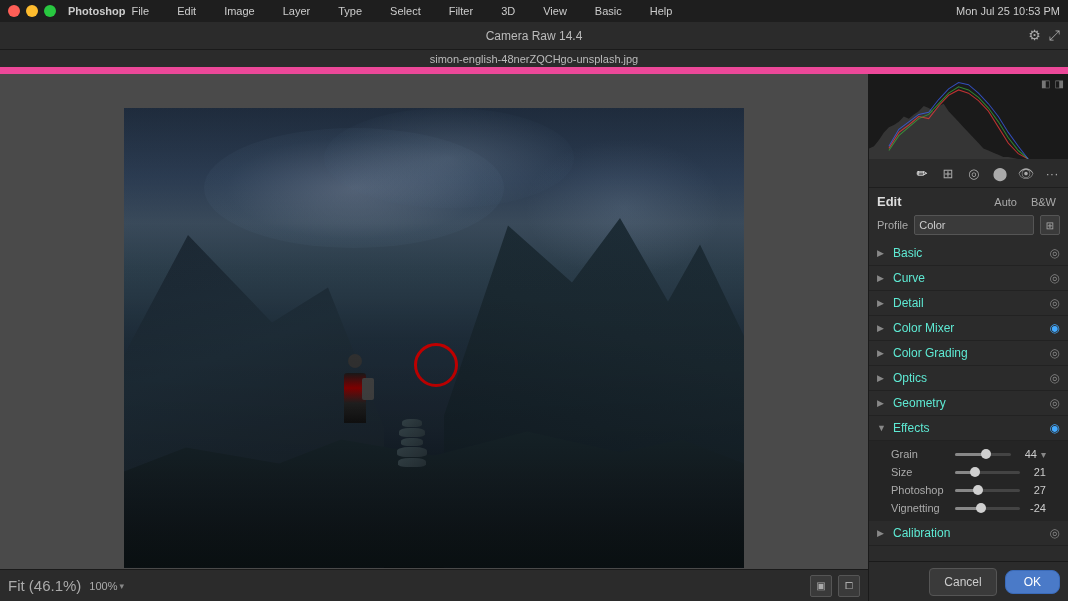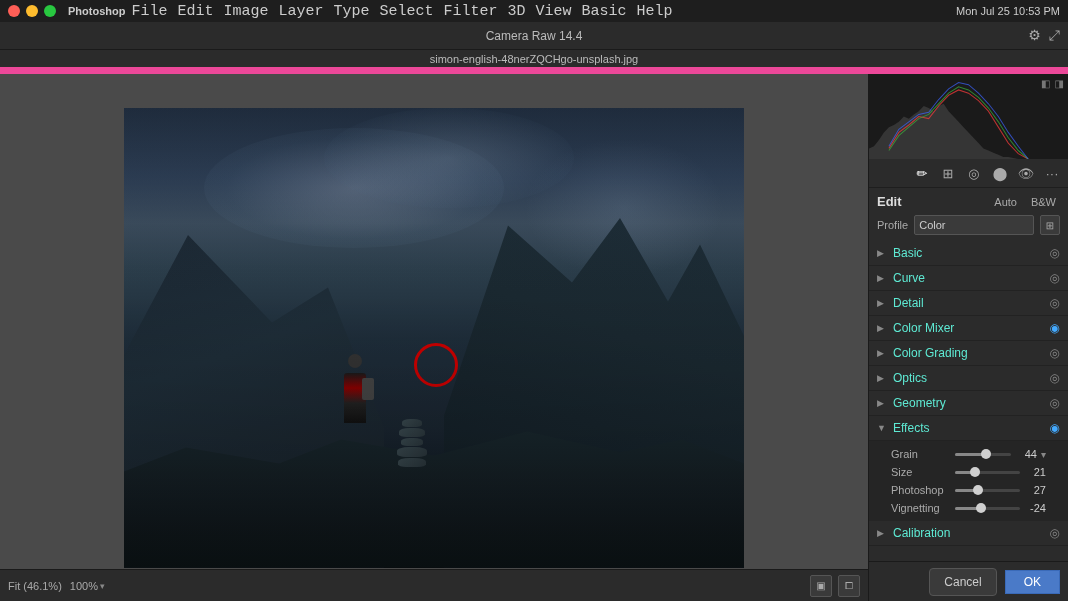--- a/index.html
+++ b/index.html
@@ -39,24 +39,23 @@
     .tl-yellow { background: #febc2e; }
     .tl-green { background: #28c840; }
     .mac-bar-app {
       color: #ccc;
       font-size: 11px;
       margin-left: 6px;
       font-weight: 600;
     }
     .mac-bar-menu {
       display: flex;
-      gap: 10px;
-      font-size: 15px;
+      gap: 28px;
+      font-size: 11px;
       color: #ccc;
-      font-family: Liberation Mono, monospace;
     }
     .mac-bar-right {
       display: flex;
       align-items: center;
       gap: 6px;
       font-size: 11px;
       color: #ccc;
     }
 
     
@@ -244,21 +243,21 @@
       height: 32px;
       background: #2b2b2b;
       border-top: 1px solid #1a1a1a;
       display: flex;
       align-items: center;
       padding: 0 8px;
       gap: 8px;
       flex-shrink: 0;
     }
     .zoom-info {
-      font-size: 11px;
+      font-size: 15px;
       color: #aaa;
     }
     .zoom-percent {
       display: flex;
       align-items: center;
       gap: 2px;
     }
     .zoom-pct-value {
       font-size: 11px;
       color: #aaa;
@@ -508,21 +507,21 @@
       border: 1px solid #555;
       border-radius: 4px;
       color: #ccc;
       font-size: 12px;
       cursor: pointer;
     }
     .btn-ok {
       padding: 4px 18px;
       background: #4a7ac8;
       border: 1px solid #3a6ab8;
-      border-radius: 0;
+      border-radius: 8px;
       color: #fff;
       font-size: 12px;
       cursor: pointer;
     }
   </style>
 </head>
 <body>
 
 <div class="mac-bar">
   <div class="mac-bar-left">

